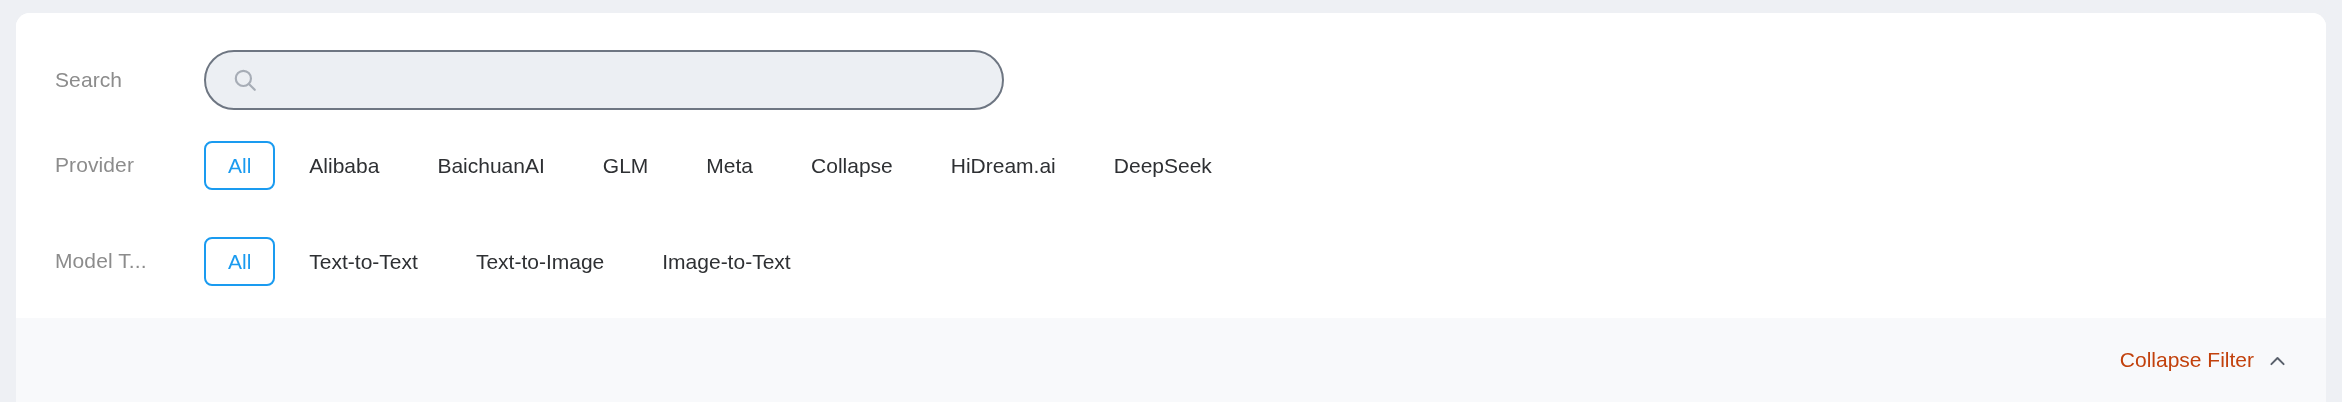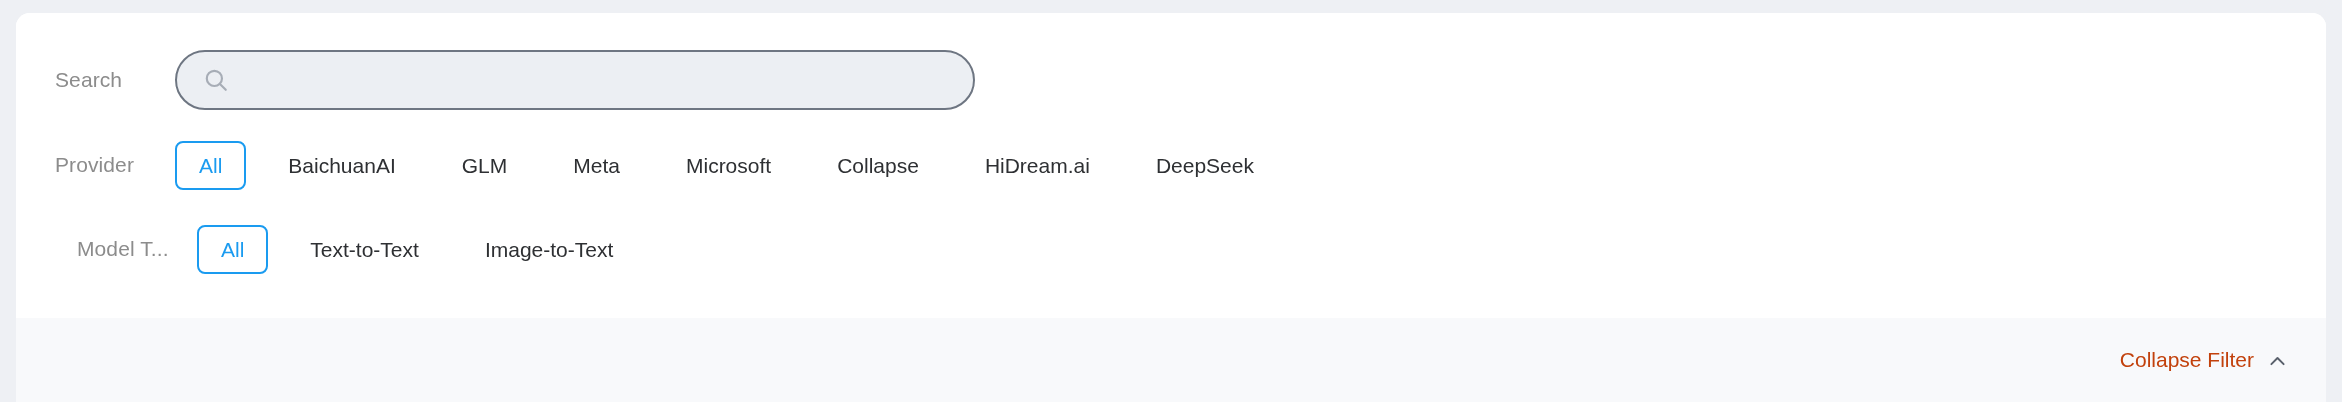--- a/index.html
+++ b/index.html
@@ -44,25 +44,26 @@
     background: #ffffff;
   }
 
   
   .filter-row {
     position: absolute;
     left: 0;
     right: 0;
     display: flex;
     align-items: center;
+    gap: 29px;
   }
 
   .row-search   { top: 37px;  height: 60px; }
   .row-provider { top: 128px; height: 48px; }
-  .row-modeltype{ top: 212px; height: 48px; padding-left: 22px; }
+  .row-modeltype{ top: 224px; height: 48px; }
 
   .row-label {
     width: 120px;
     flex: 0 0 120px;
     margin-left: 39px;
     font-size: 21px;
     color: #8c8c8c;
     white-space: nowrap;
     overflow: hidden;
     text-overflow: ellipsis;
@@ -127,21 +128,21 @@
     color: #2e3033;
     line-height: 1;
     white-space: nowrap;
     padding: 12px 22px;
     border: 2px solid transparent;
     border-radius: 8px;
     background: transparent;
     box-sizing: border-box;
     cursor: pointer;
     font-family: "Liberation Sans", sans-serif;
-    margin-right: 18px;
+    margin-right: 10px;
   }
 
   .chip.is-active {
     color: #1a9bf0;
     border-color: #1a9bf0;
     background: #ffffff;
   }
 
   
   .filter-footer {
@@ -200,37 +201,38 @@
             <input class="search-input" type="text" placeholder="" style="">
           </div>
         </div>
       </div>
 
       <div class="filter-row row-provider">
         <div class="row-label">Provider</div>
         <div class="row-content">
           <div class="chip-list">
               <button class="chip is-active">All</button>
+              <button class="chip">Alibaba</button>
               <button class="chip">BaichuanAI</button>
               <button class="chip">GLM</button>
               <button class="chip">Meta</button>
-              <button class="chip">Microsoft</button>
               <button class="chip">Collapse</button>
               <button class="chip">HiDream.ai</button>
               <button class="chip">DeepSeek</button>
             </div>
         </div>
       </div>
 
       <div class="filter-row row-modeltype">
         <div class="row-label">Model T...</div>
         <div class="row-content">
           <div class="chip-list">
               <button class="chip is-active">All</button>
               <button class="chip">Text-to-Text</button>
+              <button class="chip">Text-to-Image</button>
               <button class="chip">Image-to-Text</button>
             </div>
         </div>
       </div>
 
     </div>
 
     <div class="filter-footer">
       <button class="collapse-btn">
         <span>Collapse Filter</span>

